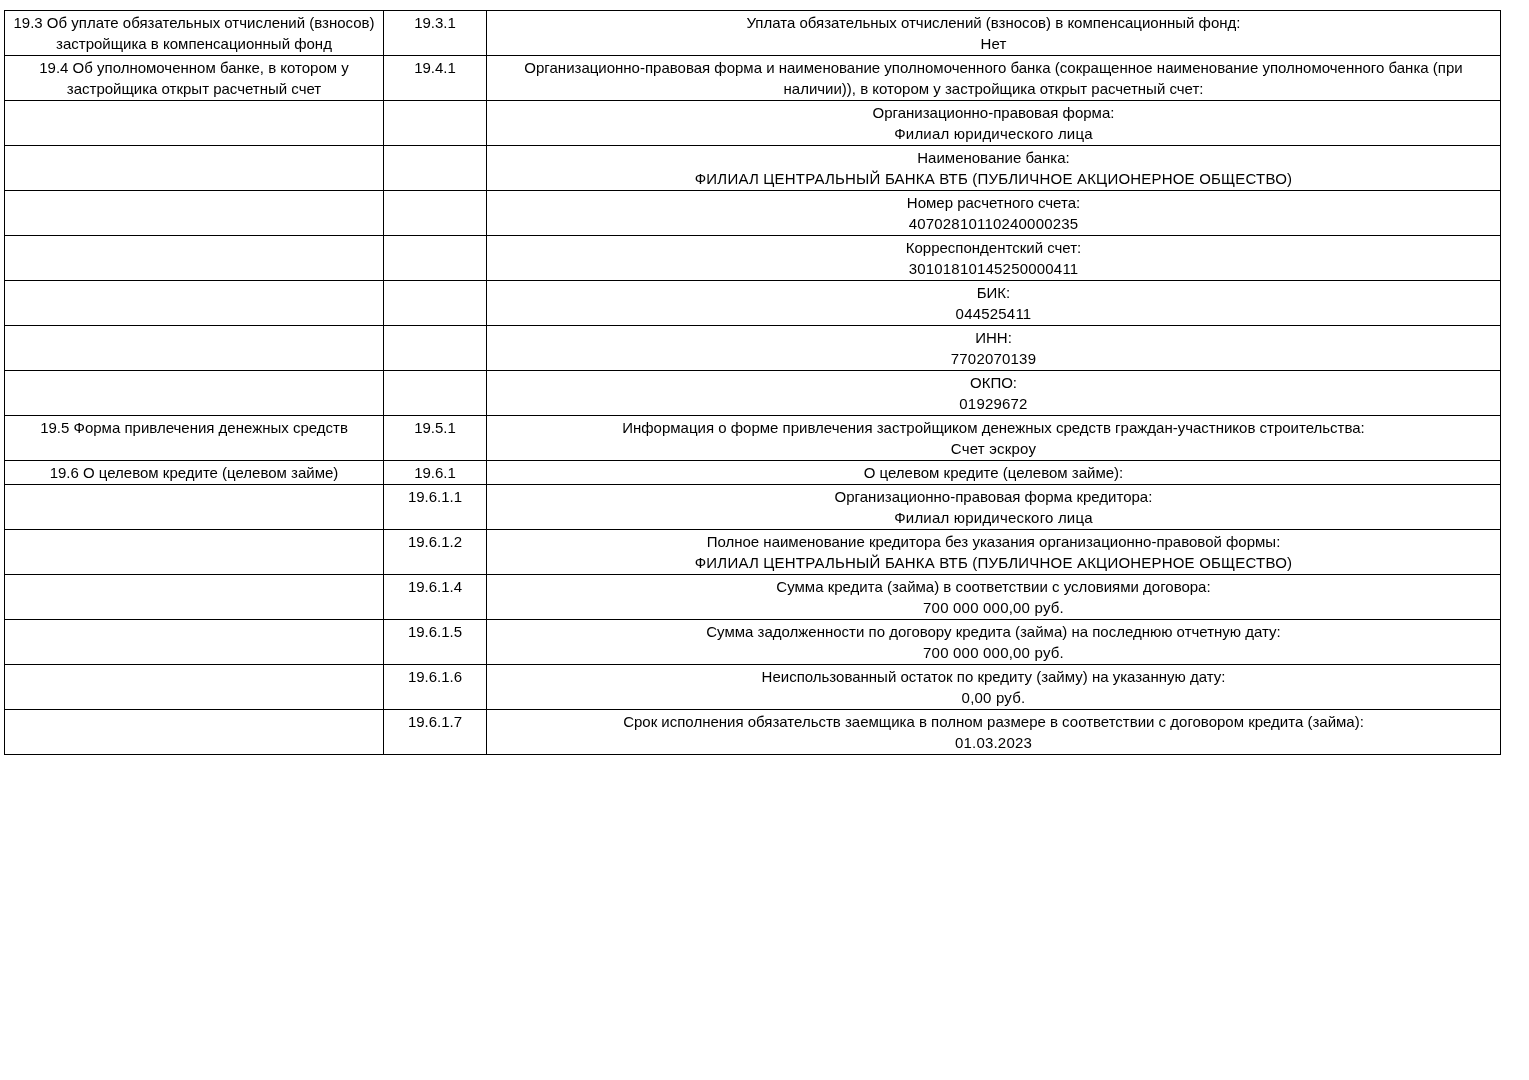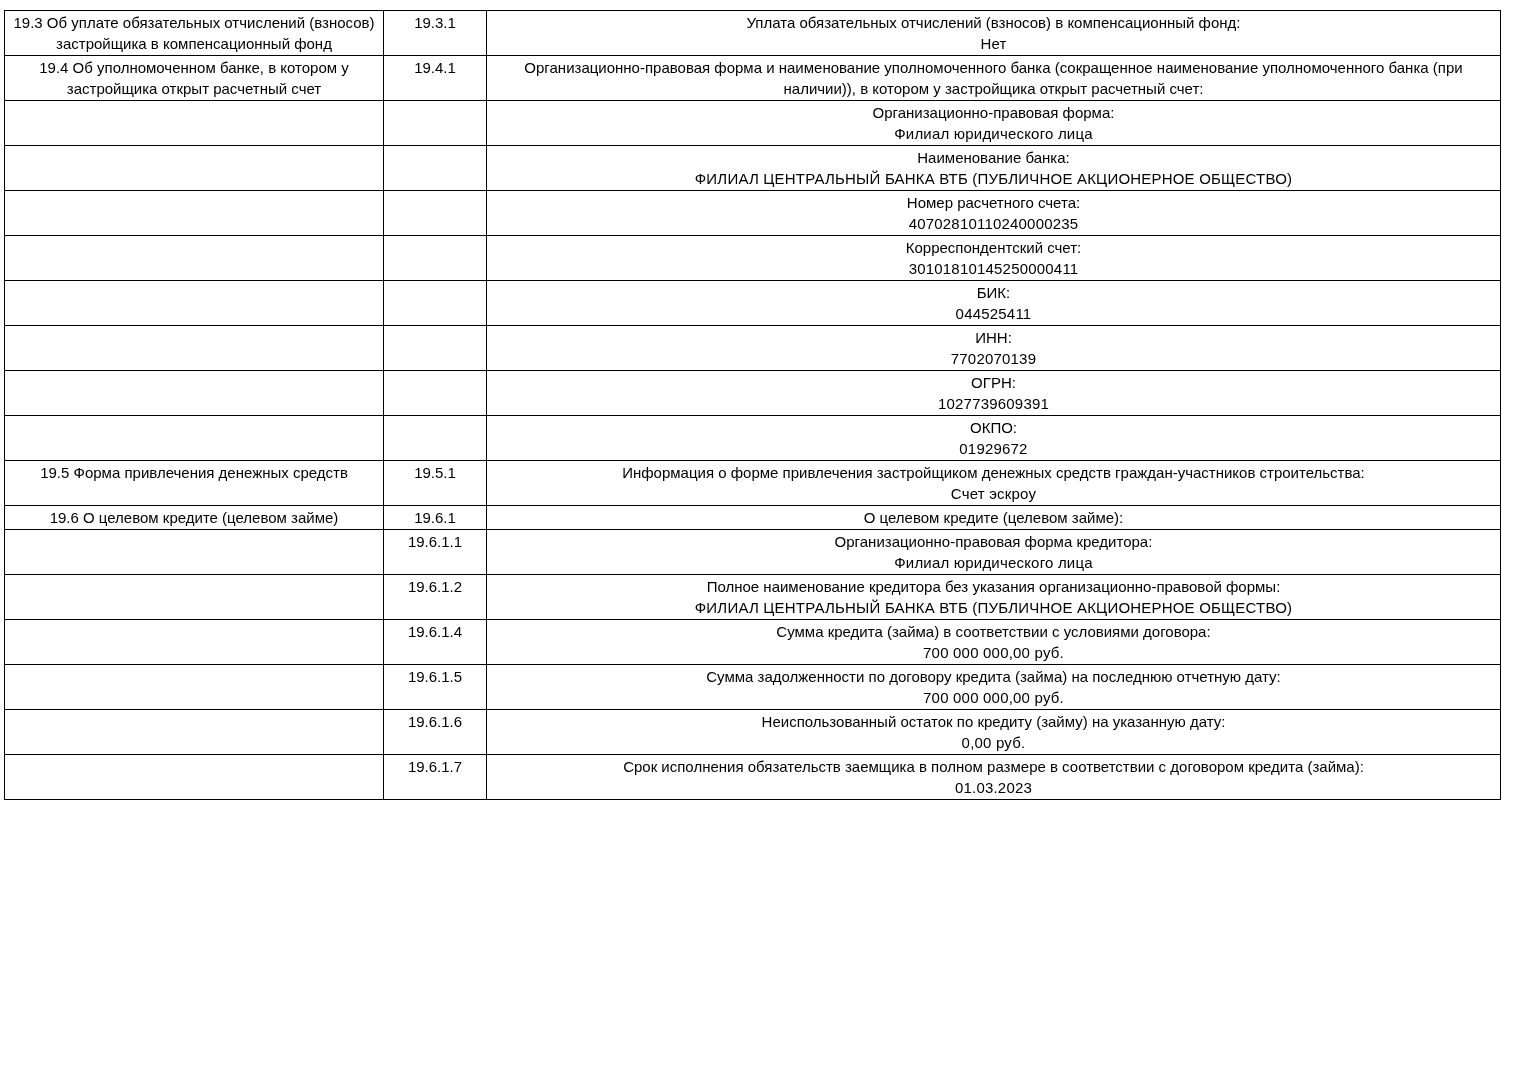--- a/index.html
+++ b/index.html
@@ -107,28 +107,20 @@
         <td class="c2"></td>
         <td class="c3">
           <div>ИНН:</div>
           <div class="val">7702070139</div>
         </td>
       </tr>
       <tr>
         <td class="c1"></td>
         <td class="c2"></td>
         <td class="c3">
-          <div>ОГРН:</div>
-          <div class="val">1027739609391</div>
-        </td>
-      </tr>
-      <tr>
-        <td class="c1"></td>
-        <td class="c2"></td>
-        <td class="c3">
           <div>ОКПО:</div>
           <div class="val">01929672</div>
         </td>
       </tr>
       <tr>
         <td class="c1">19.5 Форма привлечения денежных средств</td>
         <td class="c2">19.5.1</td>
         <td class="c3">
           <div>Информация о форме привлечения застройщиком денежных средств граждан-участников строительства:</div>
           <div class="val">Счет эскроу</div>

